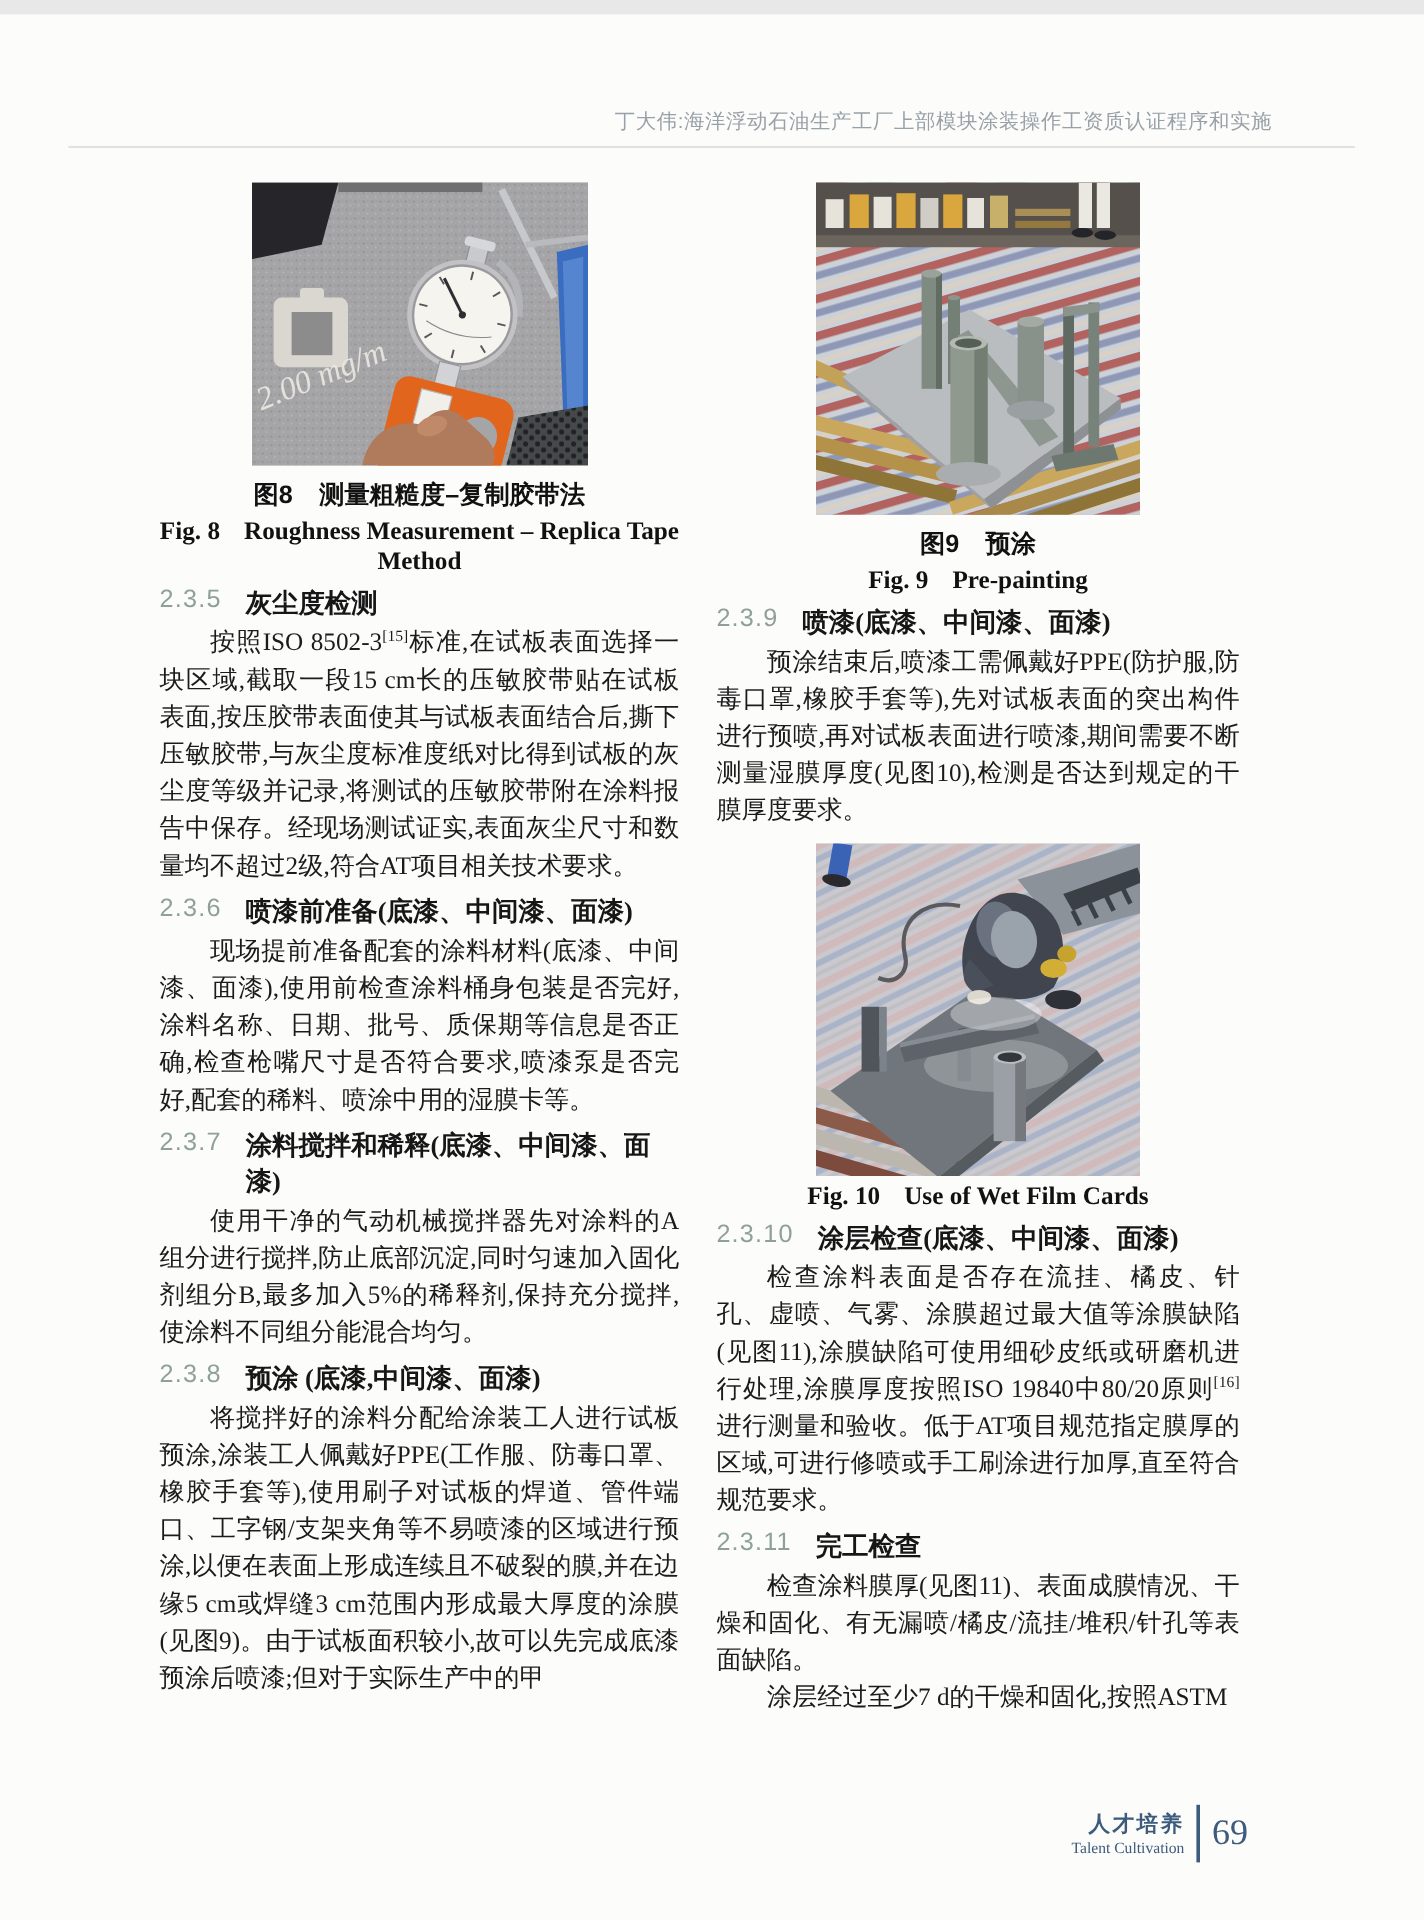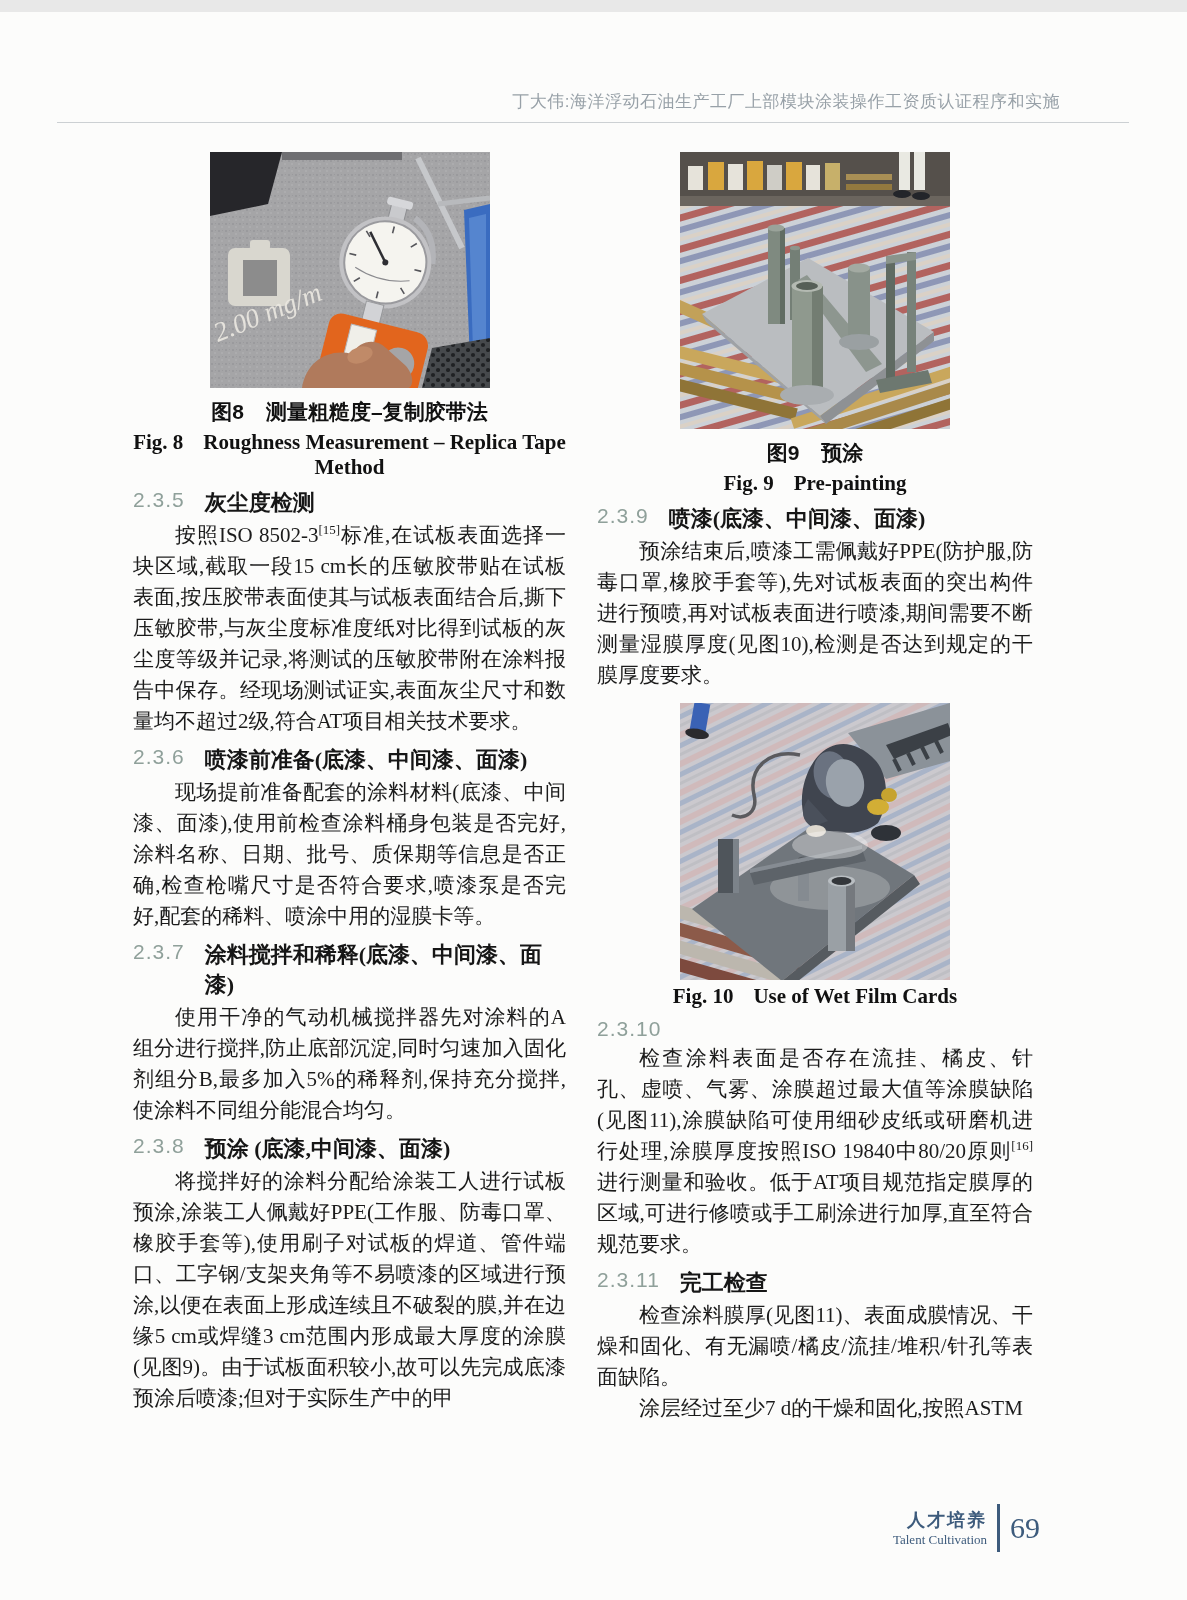--- a/index.html
+++ b/index.html
@@ -312,20 +312,21 @@
           <ellipse cx="150" cy="142" rx="38" ry="14" fill="#ffffff" opacity="0.35"></ellipse>
         </g>
       </svg>
       <div class="cap-en">
         <span class="cap-label">Fig. 10</span><span>Use of Wet Film Cards</span>
       </div>
     </div>
 
     <div class="sec-h">
       <span class="sec-num">2.3.10</span>
+      <span class="sec-title">涂层检查(底漆、中间漆、面漆)</span>
     </div>
     <p class="para"><span>检查涂料表面是否存在流挂、橘皮、针孔、虚喷、气雾、涂膜超过最大值等涂膜缺陷(见图11),涂膜缺陷可使用细砂皮纸或研磨机进行处理,涂膜厚度按照ISO 19840中80/20原则</span><sup class="ref">[16]</sup><span>进行测量和验收。低于AT项目规范指定膜厚的区域,可进行修喷或手工刷涂进行加厚,直至符合规范要求。</span></p>
 
     <div class="sec-h">
       <span class="sec-num">2.3.11</span>
       <span class="sec-title">完工检查</span>
     </div>
     <p class="para">检查涂料膜厚(见图11)、表面成膜情况、干燥和固化、有无漏喷/橘皮/流挂/堆积/针孔等表面缺陷。</p>
 
     <p class="para">涂层经过至少7 d的干燥和固化,按照ASTM</p>

